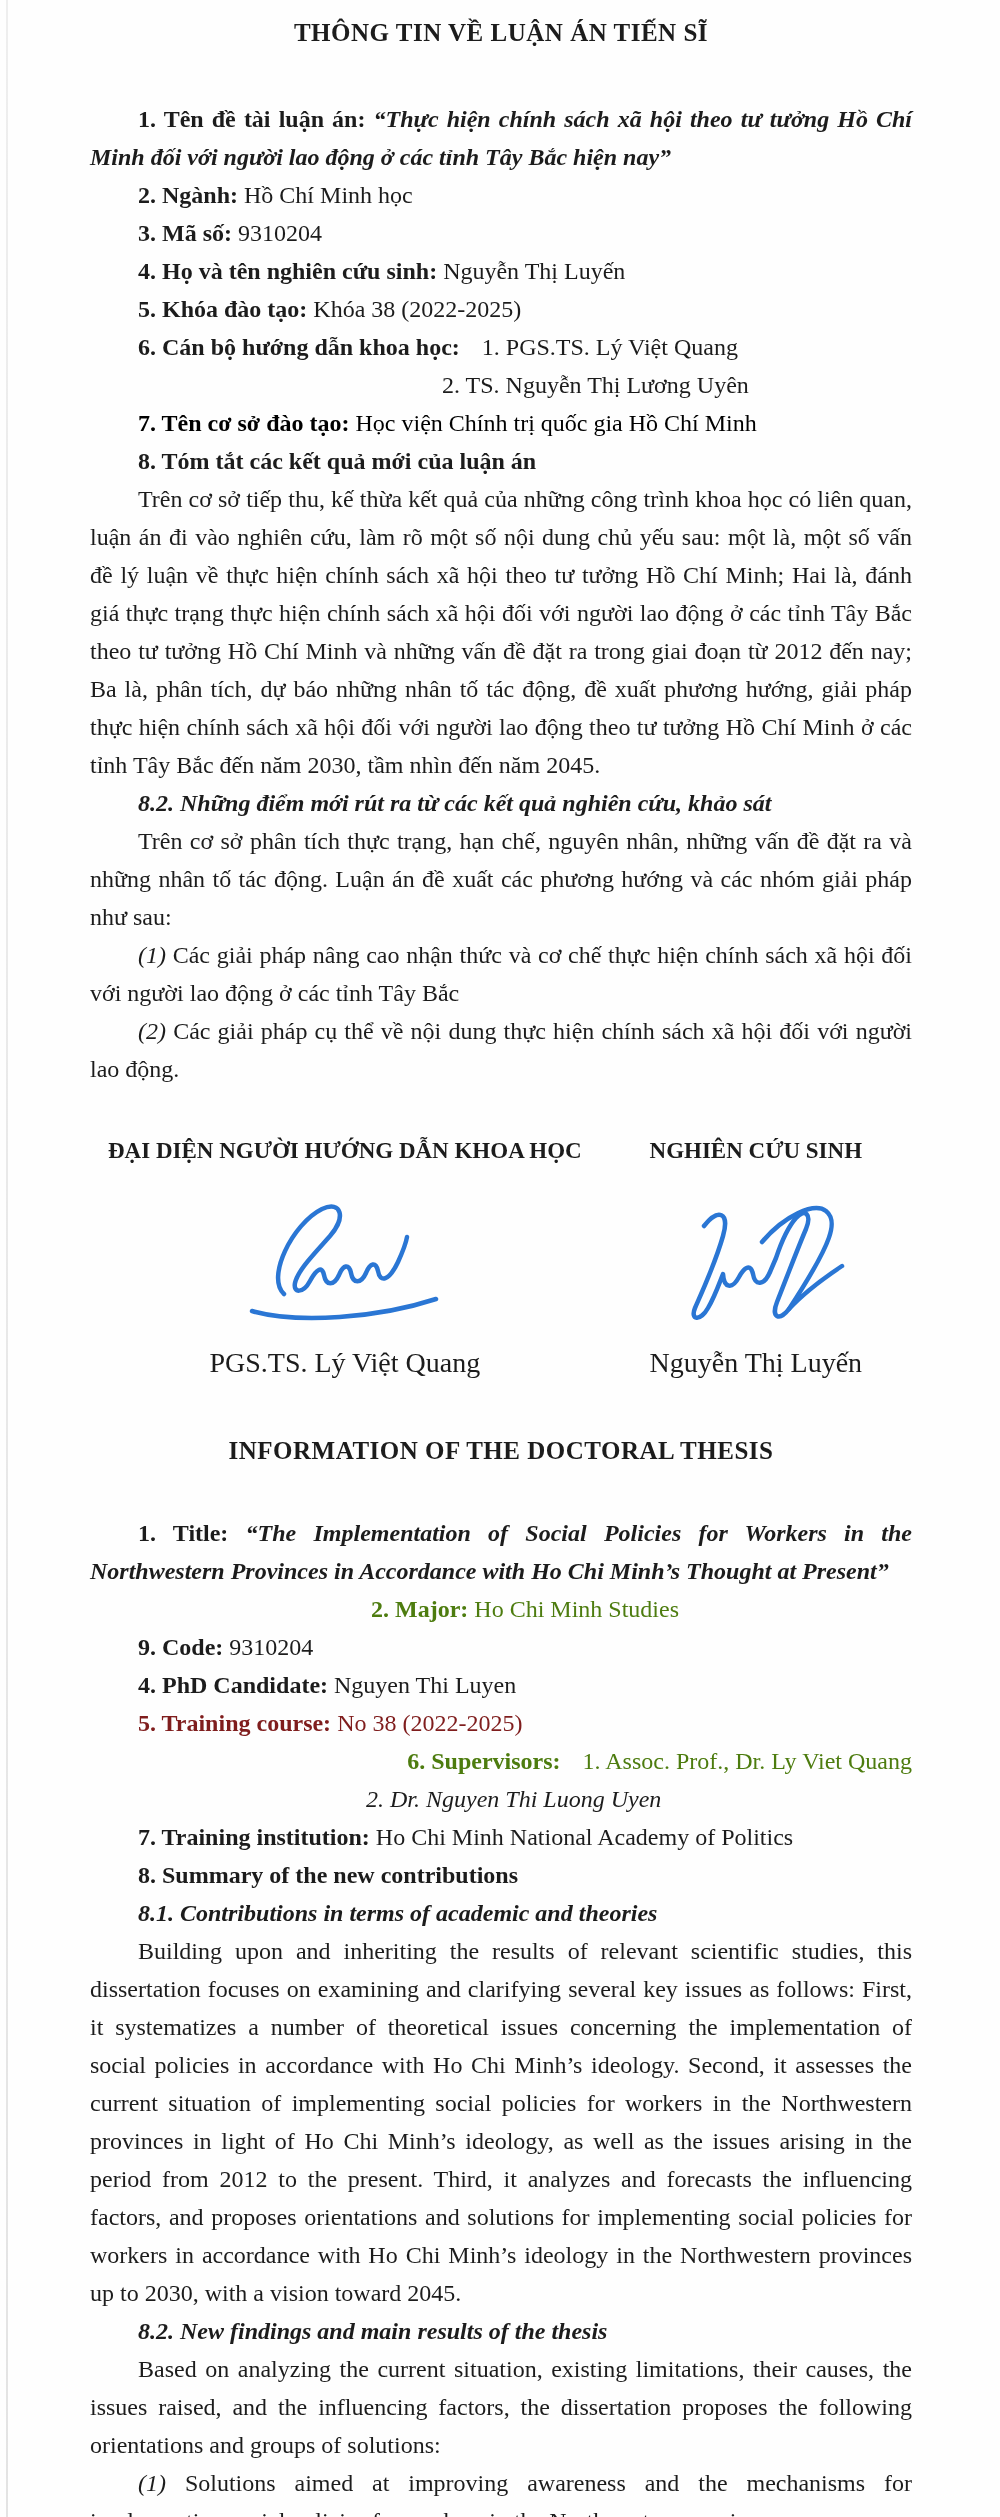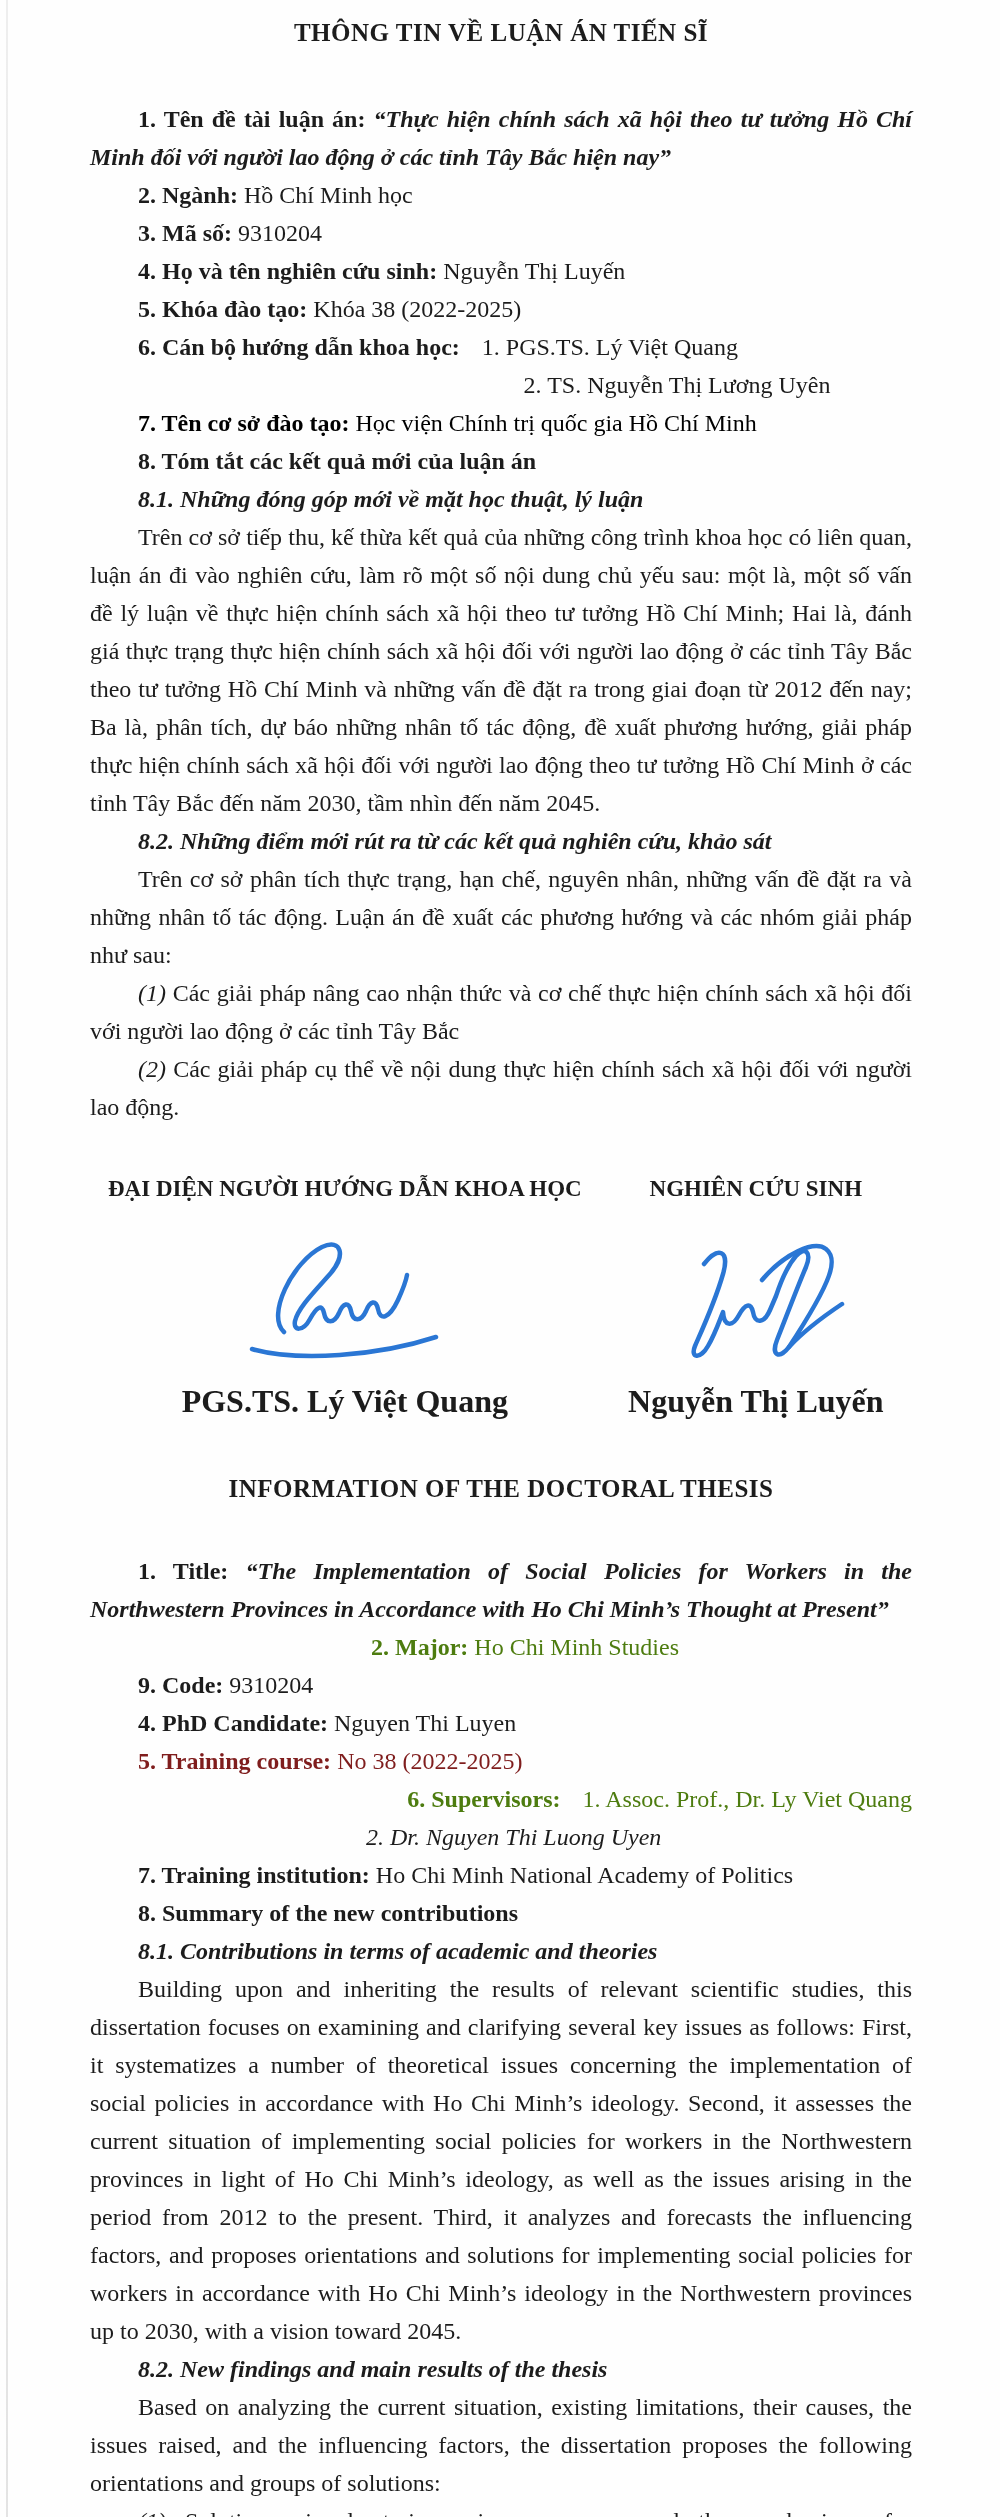--- a/index.html
+++ b/index.html
@@ -40,21 +40,21 @@
     text-indent:48px;
     text-align:justify;
   }
   .para{
     text-indent:48px;
     text-align:justify;
   }
   b{font-weight:bold;}
   .bi{font-weight:bold;font-style:italic;}
   .subhead{font-weight:bold;font-style:italic;text-indent:48px;}
-  .supline2-vn{margin-left:352px;text-indent:0;text-align:center;}
+  .supline2-vn{margin-left:352px;text-indent:0;}
   .supline2-en{margin-left:276px;text-indent:0;font-style:italic;}
   .gap-sup{display:inline-block;width:22px;}
   .sigrow{
     display:flex;
     width:100%;
     margin-top:44px;
     margin-bottom:8px;
   }
   .sigcol{
     display:flex;
@@ -72,22 +72,22 @@
     margin-top:26px;
     margin-bottom:12px;
   }
   .signature path{
     fill:none;
     stroke-width:4.5;
     stroke-linecap:round;
     stroke-linejoin:round;
   }
   .signame{
-    font-weight:bold;
-    font-size:32px;
+    font-weight:normal;
+    font-size:28px;
     white-space:nowrap;
   }
 </style>
 </head>
 <body>
 
 <div class="page" style="color: rgb(28, 28, 28);">
 
   <section>
     <h1 class="doc-title" style="color: rgb(28, 28, 28);">THÔNG TIN VỀ LUẬN ÁN TIẾN SĨ</h1>
@@ -102,21 +102,20 @@
 
     <p class="item" style="color: rgb(28, 28, 28);"><b>5. Khóa đào tạo:</b> <span>Khóa 38 (2022-2025)</span></p>
 
     <p class="item" style="color: rgb(28, 28, 28);"><b>6. Cán bộ hướng dẫn khoa học:</b><span class="gap-sup"></span><span>1. PGS.TS. Lý Việt Quang</span></p>
     <p class="item supline2-vn" style="color: rgb(28, 28, 28);"><span>2. TS. Nguyễn Thị Lương Uyên</span></p>
 
     <p class="item" style="color: #000000;"><b>7. Tên cơ sở đào tạo:</b> <span>Học viện Chính trị quốc gia Hồ Chí Minh</span></p>
 
     <p class="item" style="color: rgb(28, 28, 28);"><b>8. Tóm tắt các kết quả mới của luận án</b></p>
 
-    <p class="subhead">8.1. Những đóng góp mới về mặt học thuật, lý luận</p>
     <p class="para" style="color: rgb(28, 28, 28);">Trên cơ sở tiếp thu, kế thừa kết quả của những công trình khoa học có liên quan, luận án đi vào nghiên cứu, làm rõ một số nội dung chủ yếu sau: một là, một số vấn đề lý luận về thực hiện chính sách xã hội theo tư tưởng Hồ Chí Minh; Hai là, đánh giá thực trạng thực hiện chính sách xã hội đối với người lao động ở các tỉnh Tây Bắc theo tư tưởng Hồ Chí Minh và những vấn đề đặt ra trong giai đoạn từ 2012 đến nay; Ba là, phân tích, dự báo những nhân tố tác động, đề xuất phương hướng, giải pháp thực hiện chính sách xã hội đối với người lao động theo tư tưởng Hồ Chí Minh ở các tỉnh Tây Bắc đến năm 2030, tầm nhìn đến năm 2045.</p>
 
     <p class="subhead">8.2. Những điểm mới rút ra từ các kết quả nghiên cứu, khảo sát</p>
     <p class="para" style="color: rgb(28, 28, 28);">Trên cơ sở phân tích thực trạng, hạn chế, nguyên nhân, những vấn đề đặt ra và những nhân tố tác động. Luận án đề xuất các phương hướng và các nhóm giải pháp như sau:</p>
 
     <p class="para" style="color: rgb(28, 28, 28);"><i>(1)</i> <span>Các giải pháp nâng cao nhận thức và cơ chế thực hiện chính sách xã hội đối với người lao động ở các tỉnh Tây Bắc</span></p>
     <p class="para" style="color: rgb(28, 28, 28);"><i>(2)</i> <span>Các giải pháp cụ thể về nội dung thực hiện chính sách xã hội đối với người lao động.</span></p>
 
     <div class="sigrow">
       <div class="sigcol left">

